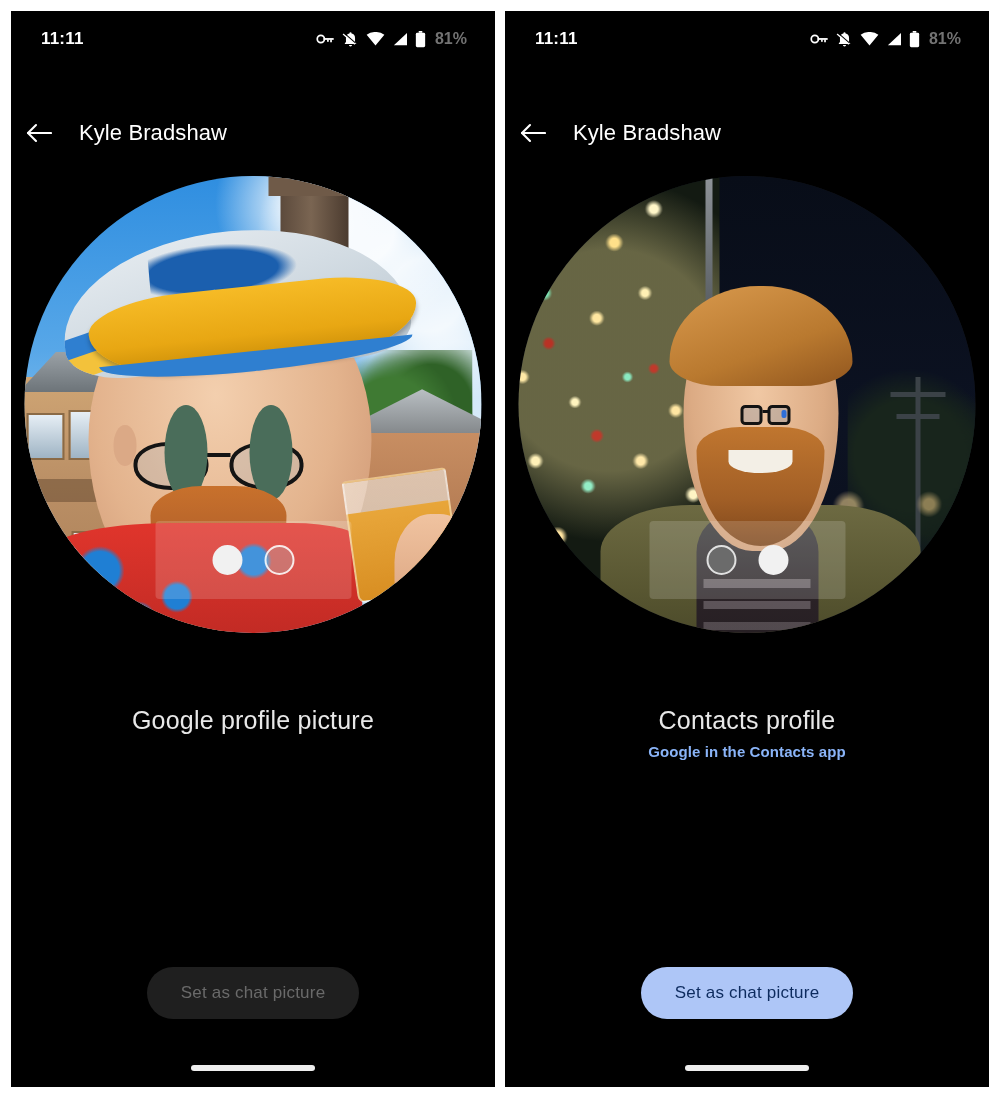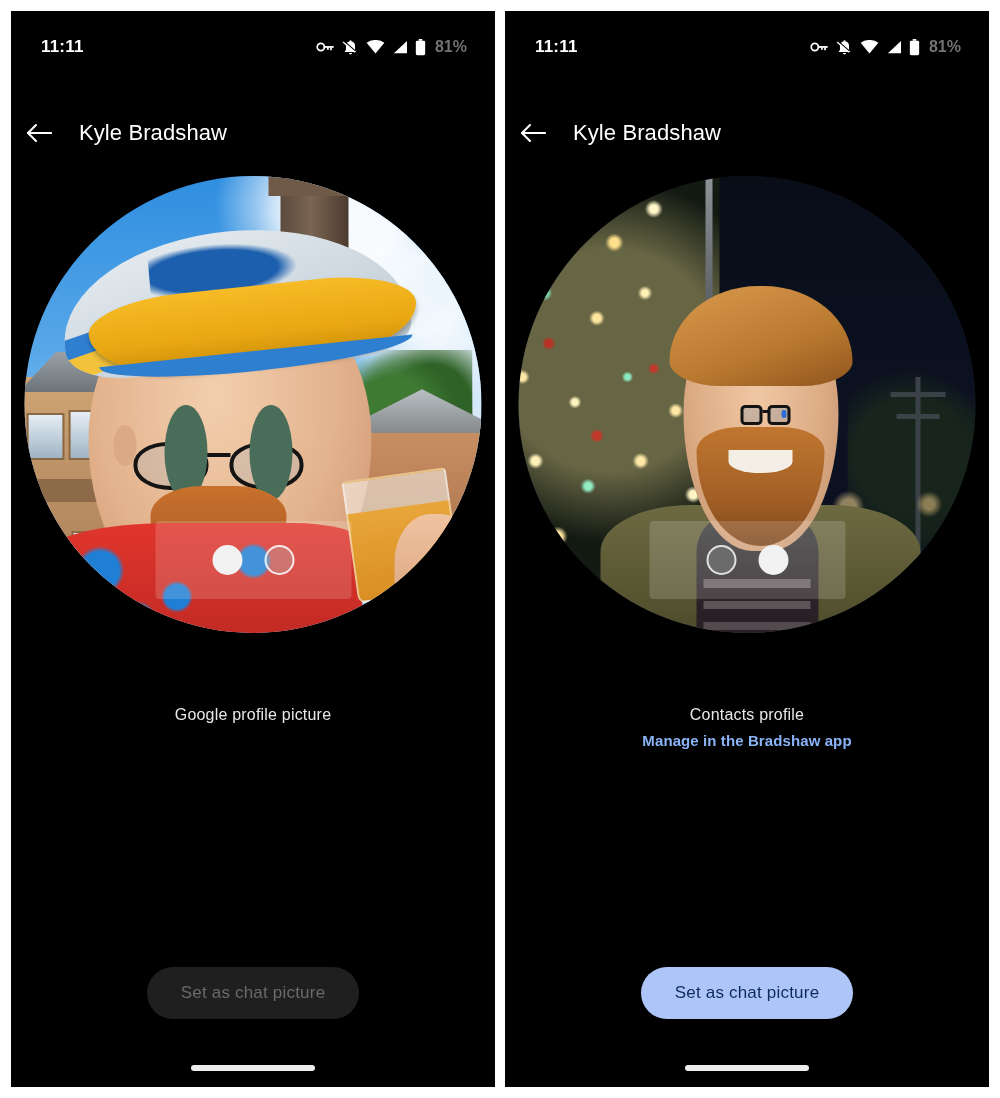--- a/index.html
+++ b/index.html
@@ -42,21 +42,20 @@
   .statusbar {
     position: absolute;
     left: 0; top: 0;
     width: 100%;
     height: 56px;
     display: flex;
     align-items: center;
     justify-content: space-between;
     padding: 0 28px 0 30px;
     box-sizing: border-box;
-    margin-top: 8px;
   }
   .clock {
     color: #ffffff;
     font-size: 17px;
     font-weight: bold;
     letter-spacing: 0.2px;
   }
   .sysicons {
     display: flex;
     align-items: center;
@@ -455,21 +454,21 @@
   
   .caption-block {
     position: absolute;
     left: 0;
     top: 695px;
     width: 100%;
     text-align: center;
   }
   .caption-title {
     color: #e8e8e8;
-    font-size: 16px;
+    font-size: 25px;
     letter-spacing: 0.2px;
   }
   .caption-link {
     display: block;
     margin-top: 8px;
     color: #8ab4f8;
     font-size: 15px;
     font-weight: bold;
     letter-spacing: 0.1px;
     cursor: pointer;
@@ -720,21 +719,21 @@
 
           <div class="dots-scrim">
             <span class="dot dim"></span>
             <span class="dot active"></span>
           </div>
         </div>
       </div>
 
       <div class="caption-block">
         <div class="caption-title">Contacts profile</div>
-        <a class="caption-link">Manage in the Bradshaw app</a>
+        <a class="caption-link">Google in the Contacts app</a>
       </div>
 
       <div class="cta-wrap">
         <button class="cta enabled">Set as chat picture</button>
       </div>
 
       <div class="gesture"></div>
     </div>
 
   </div>

